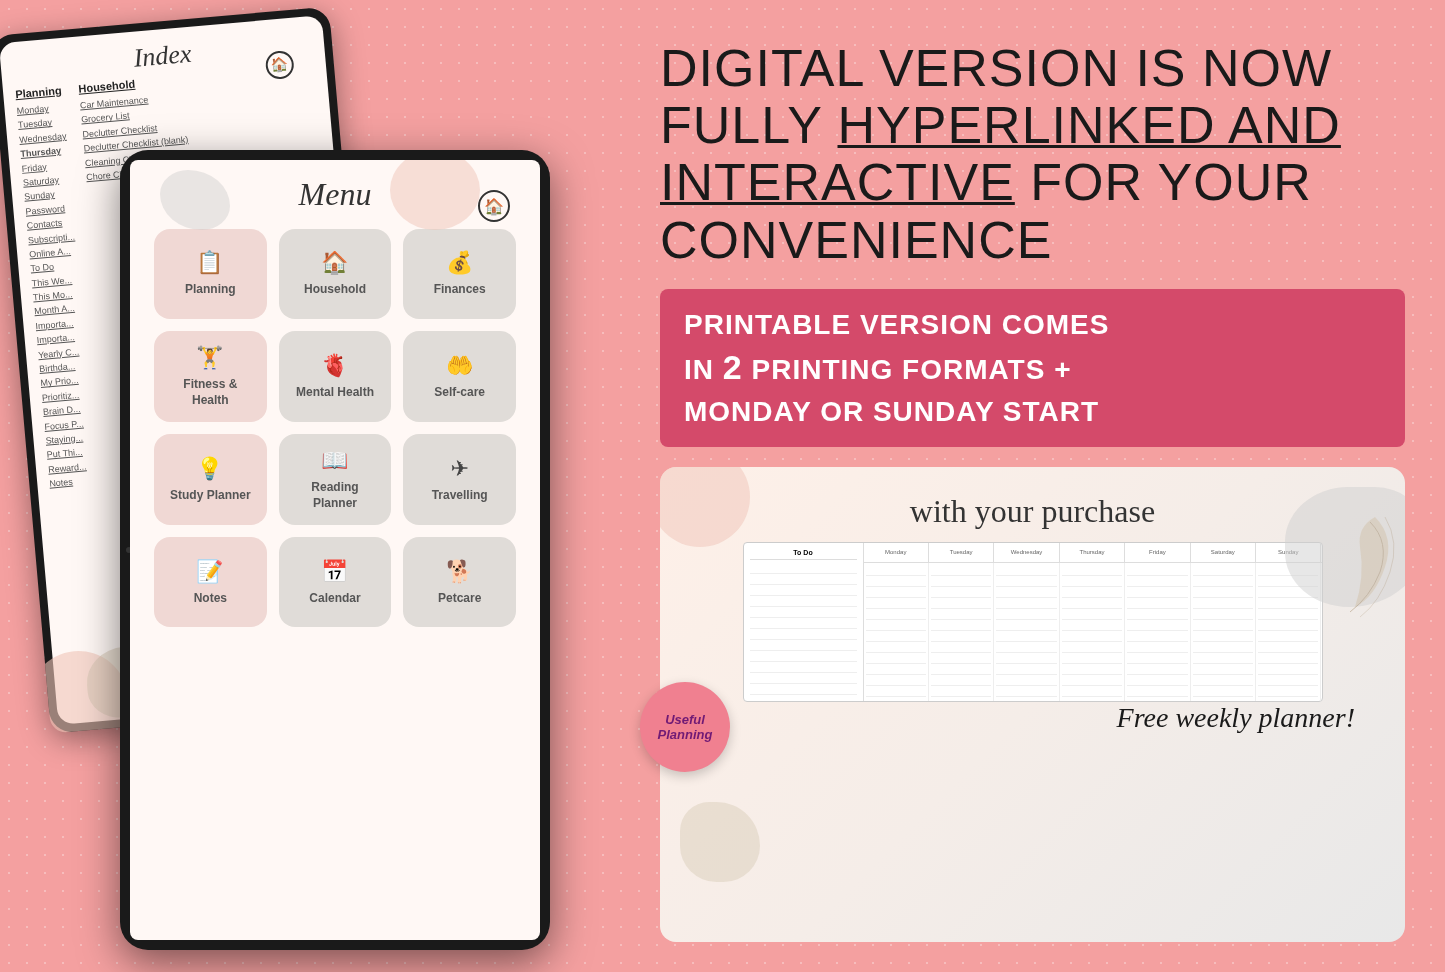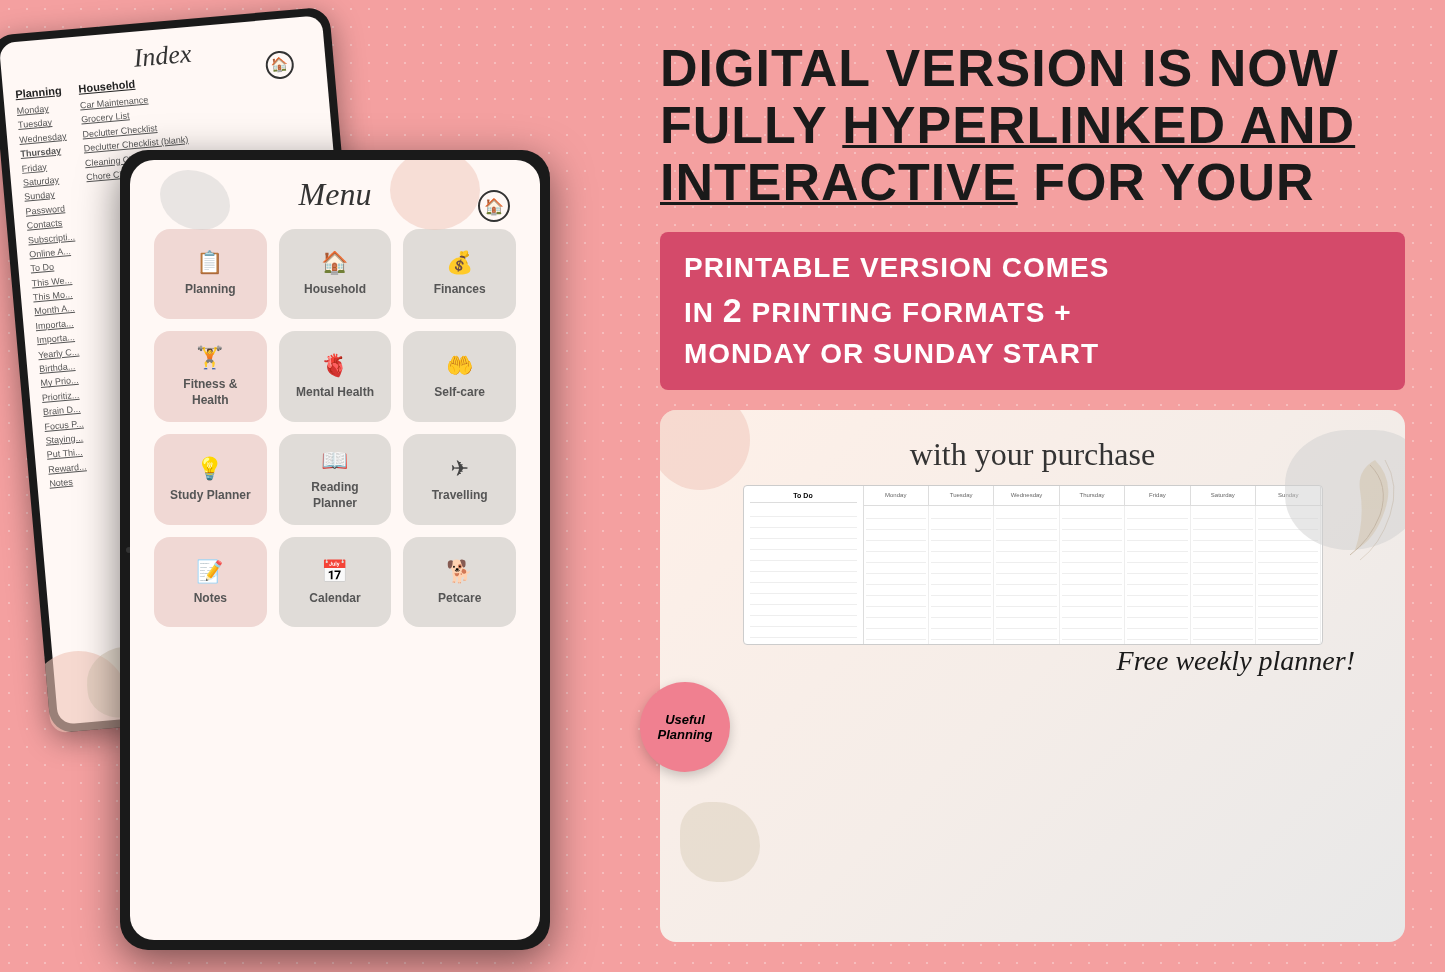--- a/index.html
+++ b/index.html
@@ -116,21 +116,21 @@
       border-radius: 28px;
       padding: 10px;
       box-shadow: 0 12px 40px rgba(0,0,0,0.5);
       z-index: 2;
     }
 
     .tablet-front-screen {
       width: 100%;
       height: 100%;
       background: #fff8f5;
-      border-radius: 24px;
+      border-radius: 8px;
       overflow: hidden;
       position: relative;
       padding: 16px;
     }
 
     .menu-title {
       text-align: center;
       font-family: 'Georgia', serif;
       font-style: italic;
       font-size: 32px;
@@ -196,21 +196,21 @@
       width: 815px;
       height: 972px;
       padding: 40px 40px 30px 30px;
       display: flex;
       flex-direction: column;
       gap: 20px;
     }
 
     .headline {
       font-size: 52px;
-      font-weight: 700;
+      font-weight: 400;
       color: #1a1a1a;
       line-height: 1.1;
       text-transform: uppercase;
       letter-spacing: 1px;
     }
 
     .headline .underline-text {
       text-decoration: underline;
       text-decoration-thickness: 3px;
     }
@@ -378,21 +378,21 @@
       left: 640px;
       width: 90px;
       height: 90px;
       background: #f08090;
       border-radius: 50%;
       display: flex;
       flex-direction: column;
       align-items: center;
       justify-content: center;
       text-align: center;
-      color: #000000;
+      color: #701a75;
       font-size: 13px;
       font-weight: bold;
       font-style: italic;
       box-shadow: 0 4px 12px rgba(0,0,0,0.2);
       z-index: 10;
     }
 
     
     .camera-notch {
       position: absolute;
@@ -544,20 +544,21 @@
 <div class="right-section">
 
   <div class="headline">
     <div>DIGITAL VERSION IS NOW</div>
     <div>
       FULLY <span class="underline-text">HYPERLINKED AND</span>
     </div>
     <div>
       <span class="underline-text">INTERACTIVE</span> FOR YOUR
     </div>
+    <div>CONVENIENCE</div>
   </div>
 
   <div class="subheadline">
     <div>PRINTABLE VERSION COMES</div>
     <div>IN <span class="bold-num">2</span> PRINTING FORMATS +</div>
     <div>
       <span class="underline-text">MONDAY OR SUNDAY</span> START
     </div>
   </div>
 

